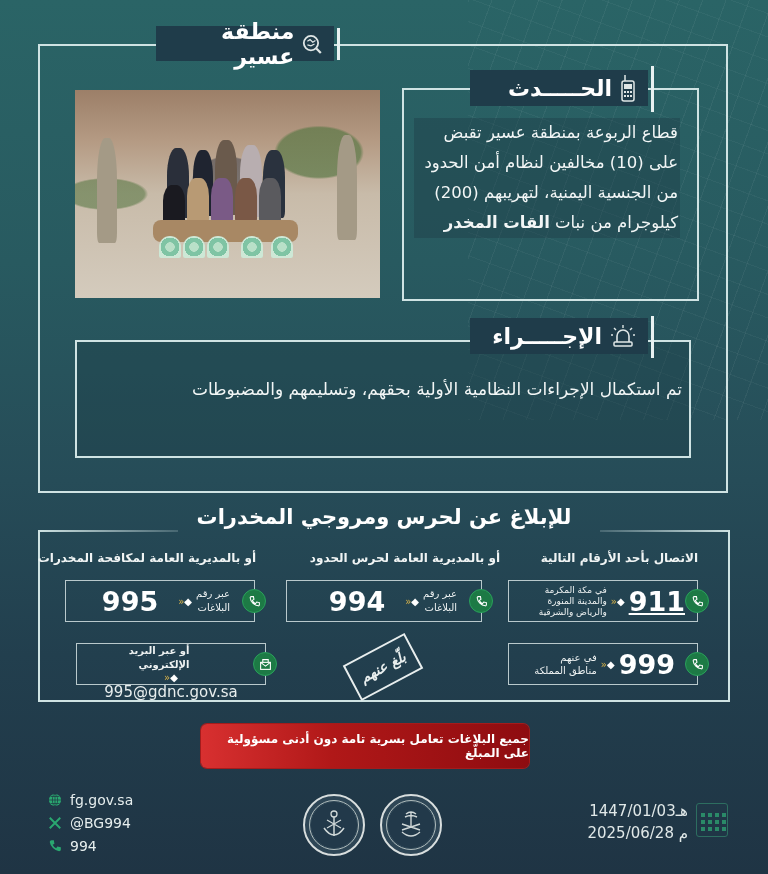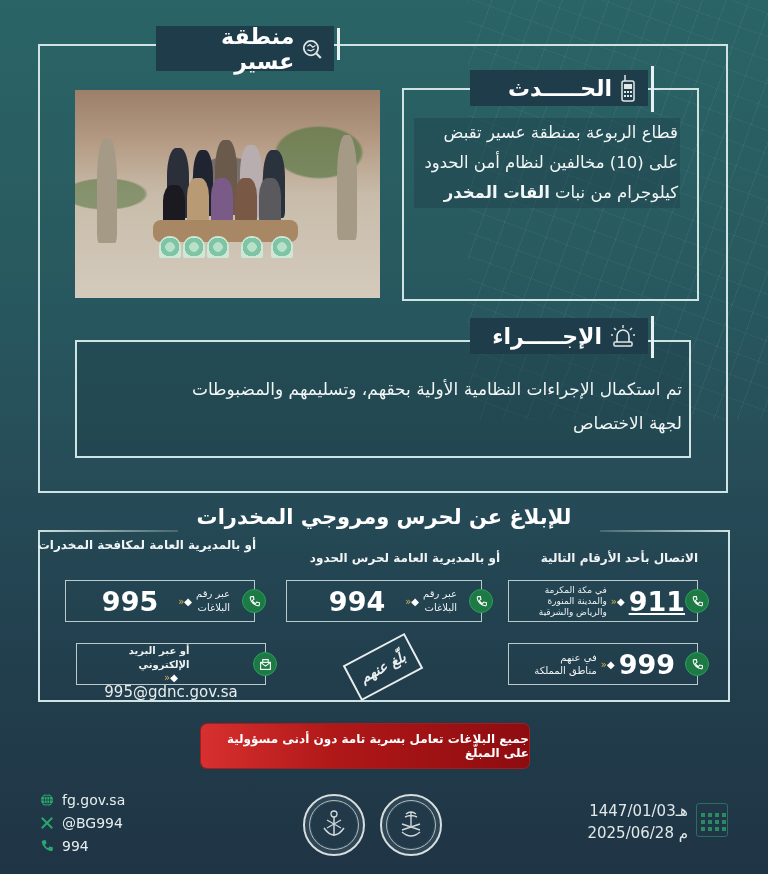--- a/index.html
+++ b/index.html
@@ -80,21 +80,21 @@
   }
 
   .red-banner {
     position: absolute; left: 201px; top: 724px; width: 328px; height: 44px; border-radius: 6px;
     background: linear-gradient(90deg, #d83030 0%, #b01818 40%, #8e0c10 100%);
     display: flex; align-items: center; justify-content: center;
     direction: rtl; font-size: 12px; font-weight: bold; color: #ffffff;
     box-shadow: 0 0 0 1px #a41c1c;
   }
 
-  .contact-row { position: absolute; left: 40px; display: flex; align-items: center; gap: 8px;
+  .contact-row { position: absolute; left: 48px; display: flex; align-items: center; gap: 8px;
     font-size: 14px; color: #e6eeee; }
   .contact-row .ic { width: 14px; height: 14px; color: #2aa870; font-size: 13px; line-height: 14px; text-align: center; }
 
   .emblem {
     position: absolute; width: 62px; height: 62px; border-radius: 50%;
     border: 2px solid #d8dede; background: radial-gradient(circle, #22394a 0 55%, #2e4656 56% 70%, #1f3444 71%);
     display: flex; align-items: center; justify-content: center;
   }
   .emblem::after {
     content: ""; position: absolute; inset: 4px; border-radius: 50%; border: 1px solid #b0bcbc;
@@ -106,21 +106,21 @@
   .cal .dots { position: absolute; left: 4px; top: 9px; display: grid; grid-template-columns: repeat(4, 4px); gap: 3px; }
   .cal .dots span { width: 4px; height: 4px; background: #2a8a68; }
 </style>
 </head>
 <body>
 
 <div class="grid-bg"></div>
 
 <div class="frame" style="left:38px; top:44px; width:690px; height:449px;"></div>
 
-<div class="tag" style="left:156px; top:26px; width:178px; height:45px; font-size:22px;">
+<div class="tag" style="left:156px; top:26px; width:178px; height:35px; font-size:22px;">
   <span class="bar" style="right:-6px; top:2px; height:32px;"></span>
   <svg width="22" height="22" viewBox="0 0 22 22">
     <circle cx="10" cy="10" r="8" fill="none" stroke="#dfe6e6" stroke-width="2"></circle>
     <path d="M6 8 l3 -2 l3 3 l3 -2 M6 12 l4 1 l4 -2" stroke="#dfe6e6" stroke-width="1.3" fill="none"></path>
     <line x1="16" y1="16" x2="21" y2="21" stroke="#dfe6e6" stroke-width="2.5"></line>
   </svg>
   <span>منطقة عسير</span>
 </div>
 
 <div class="photo" role="img">
@@ -158,20 +158,21 @@
     <rect x="4" y="21" width="2" height="2"></rect>
         <rect x="7" y="21" width="2" height="2"></rect>
         <rect x="10" y="21" width="2" height="2"></rect>
       </g>
   </svg>
   <span>الحـــــدث</span>
 </div>
 <div class="para" style="position:absolute; left:414px; top:118px; width:266px; background:rgba(30,55,65,0.35); padding:0 2px;">
   <div>قطاع الربوعة بمنطقة عسير تقبض</div>
   <div>على (10) مخالفين لنظام أمن الحدود</div>
+  <div>من الجنسية اليمنية، لتهريبهم (200)</div>
   <div><span>كيلوجرام من نبات</span> <b>القات المخدر</b></div>
 </div>
 
 <div class="action-box"></div>
 <div class="tag" style="left:470px; top:318px; width:178px; height:36px; font-size:22px;">
   <span class="bar" style="right:-6px; top:-2px; height:42px;"></span>
   <svg width="26" height="24" viewBox="0 0 26 24">
     <path d="M7 18 V12 a6 6 0 0 1 12 0 V18" fill="none" stroke="#dfe6e6" stroke-width="1.6"></path>
     <rect x="4" y="18" width="18" height="4" rx="1" fill="none" stroke="#dfe6e6" stroke-width="1.5"></rect>
     <g stroke="#dfe6e6" stroke-width="1.4">
@@ -179,21 +180,20 @@
         <line x1="4" y1="4" x2="6" y2="6"></line>
         <line x1="22" y1="4" x2="20" y2="6"></line>
         <line x1="1" y1="11" x2="3" y2="11"></line>
         <line x1="23" y1="11" x2="25" y2="11"></line>
       </g>
   </svg>
   <span>الإجـــــراء</span>
 </div>
 <div class="para" style="position:absolute; left:92px; top:372px; width:590px; font-size:17px; line-height:34px;">
   <div>تم استكمال الإجراءات النظامية الأولية بحقهم، وتسليمهم والمضبوطات</div>
-  <div>لجهة الاختصاص</div>
 </div>
 
 <div class="frame" style="left:38px; top:530px; width:692px; height:172px; border-top-color:transparent;"></div>
 <div class="abs" style="left:38px; top:530px; width:140px; height:2px; background:linear-gradient(90deg,#cfe3e3,rgba(207,227,227,0.2));"></div>
 <div class="abs" style="left:600px; top:530px; width:130px; height:2px; background:linear-gradient(90deg,rgba(207,227,227,0.2),#cfe3e3);"></div>
 <div class="report-title">للإبلاغ عن لحرس ومروجي المخدرات</div>
 
 <div class="col-head" style="right:70px; top:551px;">الاتصال بأحد الأرقام التالية</div>
 <div class="card" style="left:508px; top:580px; width:190px;">
   <span class="phone-btn">
@@ -232,21 +232,21 @@
     </span>
   <div class="small-lbl" style="margin-right:24px; font-size:10px; line-height:14px;">
     <div>عبر رقم</div>
     <div>البلاغات</div>
   </div>
   <span class="arrows"><span class="dia">◆</span>«</span>
   <span class="num" style="margin-right:16px;">994</span>
 </div>
 <div class="stamp">بلّغ عنهم</div>
 
-<div class="col-head" style="right:512px; top:538px;text-align:right;">أو بالمديرية العامة لمكافحة المخدرات</div>
+<div class="col-head" style="right:512px; top:551px;text-align:right;">أو بالمديرية العامة لمكافحة المخدرات</div>
 <div class="card" style="left:65px; top:580px; width:190px;">
   <span class="phone-btn">
       <svg width="13" height="13" viewBox="0 0 24 24">
         <path d="M6 3 l4 0 l1 5 l-3 2 a12 12 0 0 0 6 6 l2 -3 l5 1 l0 4 a2 2 0 0 1 -2 2 a17 17 0 0 1 -15 -15 a2 2 0 0 1 2 -2z" fill="none" stroke="#fff" stroke-width="2"></path>
       </svg>
     </span>
   <div class="small-lbl" style="margin-right:24px; font-size:10px; line-height:14px;">
     <div>عبر رقم</div>
     <div>البلاغات</div>
   </div>

